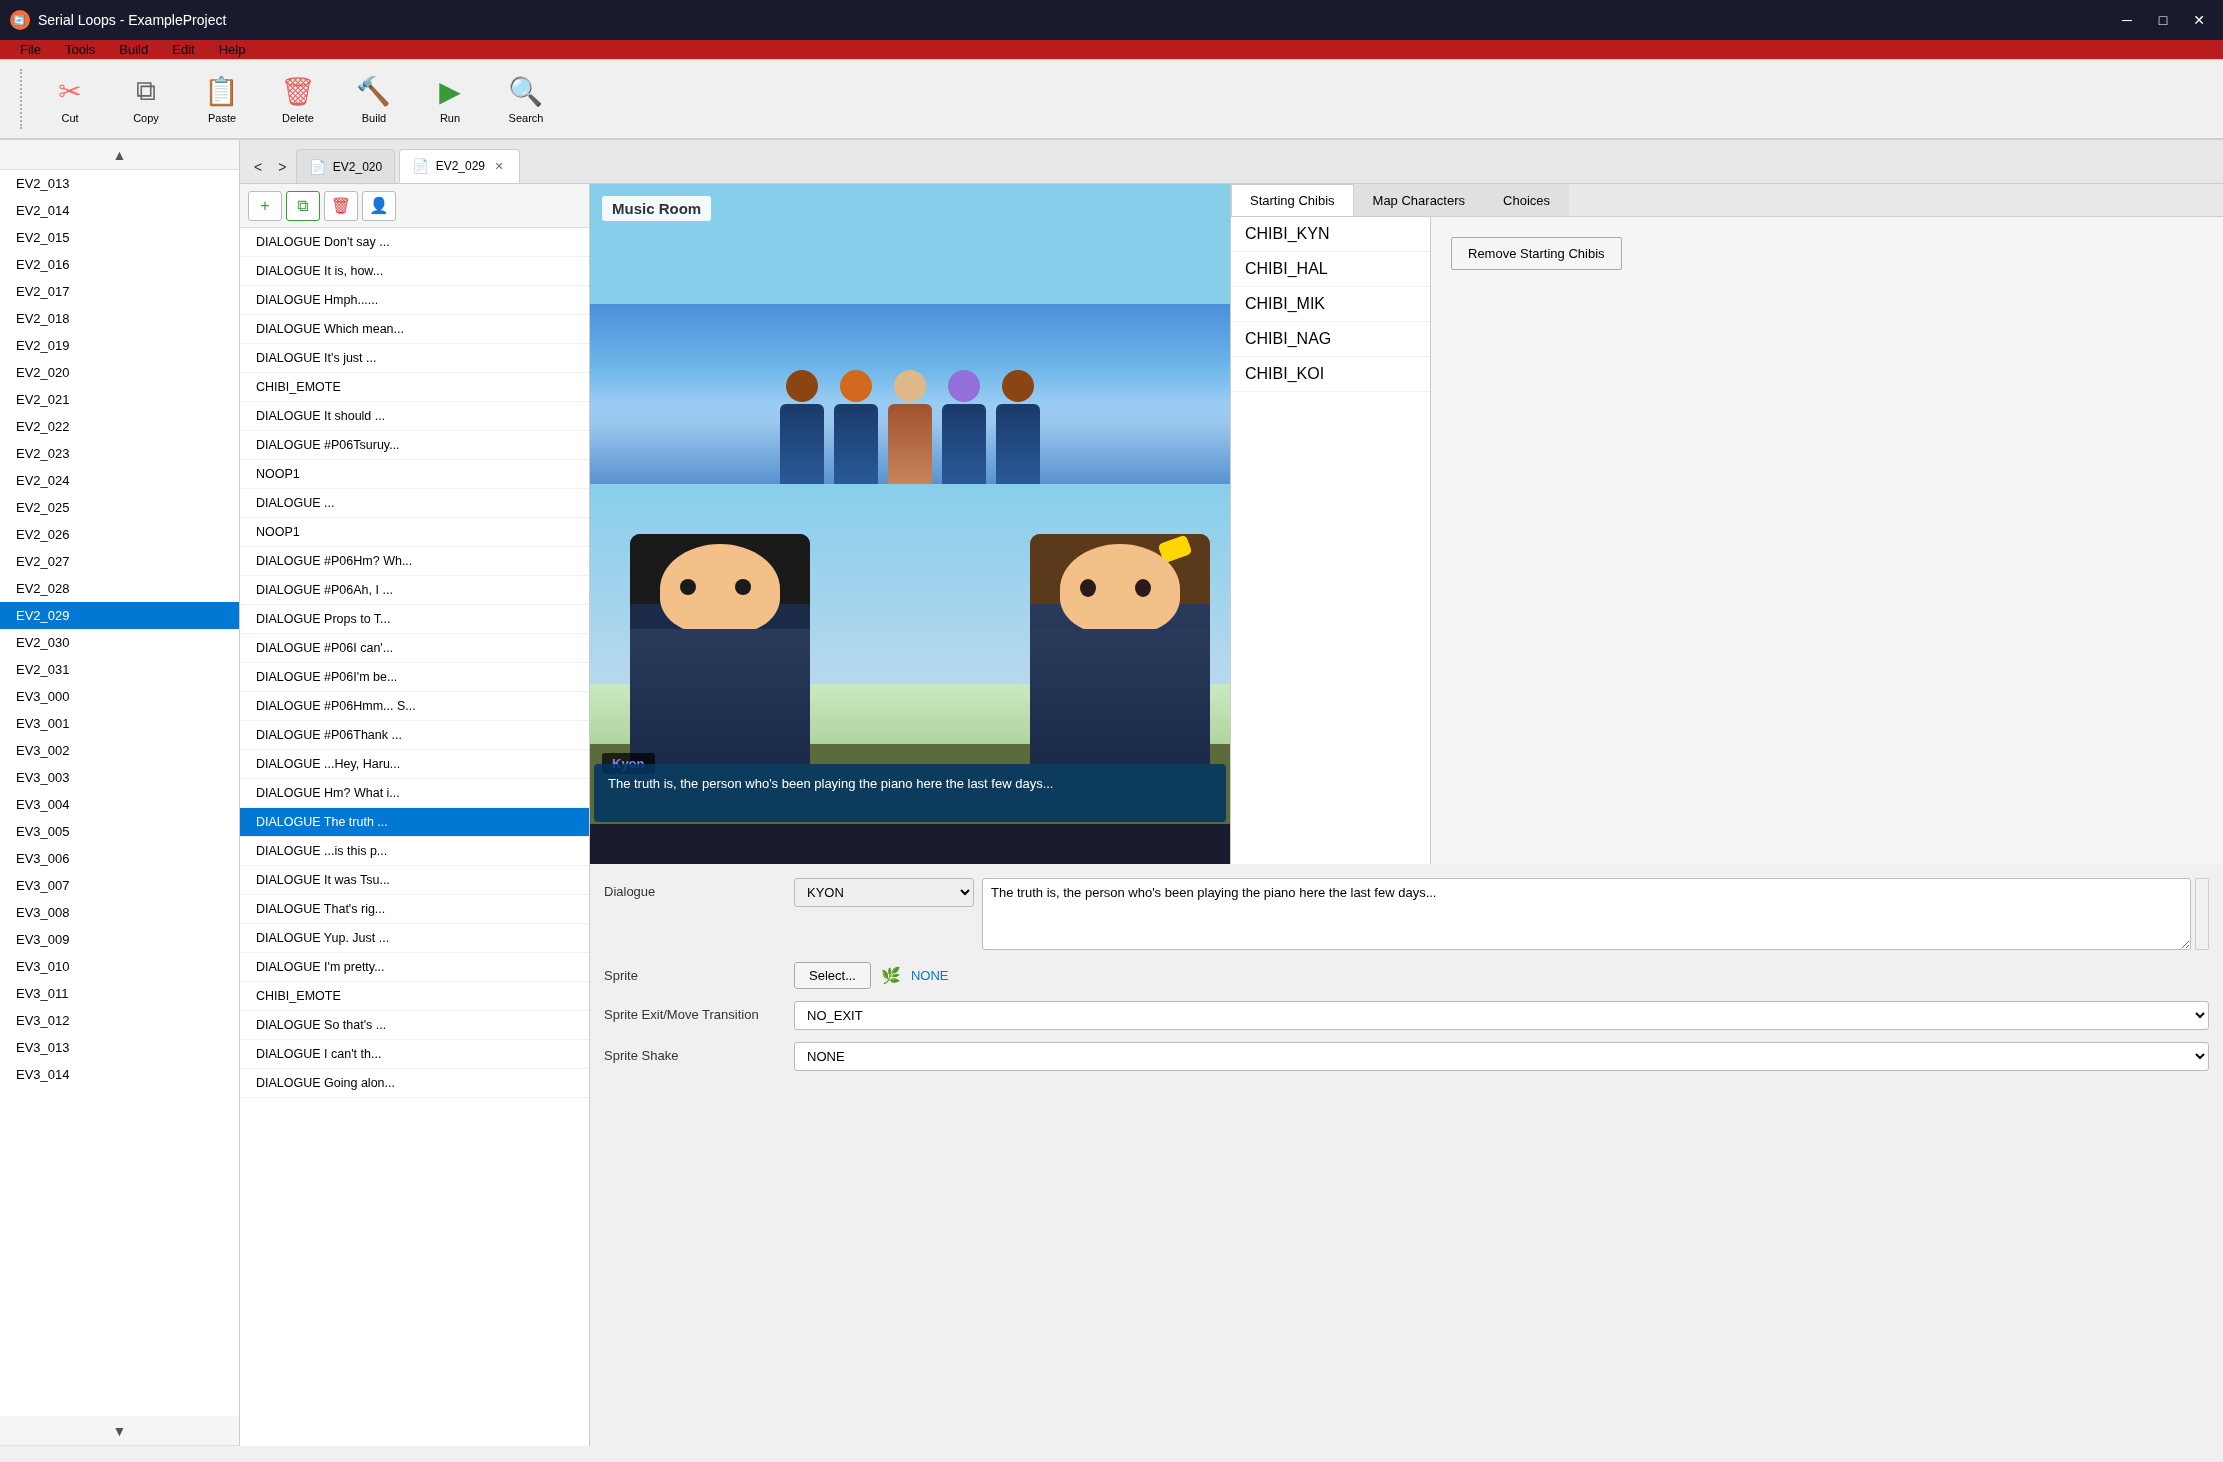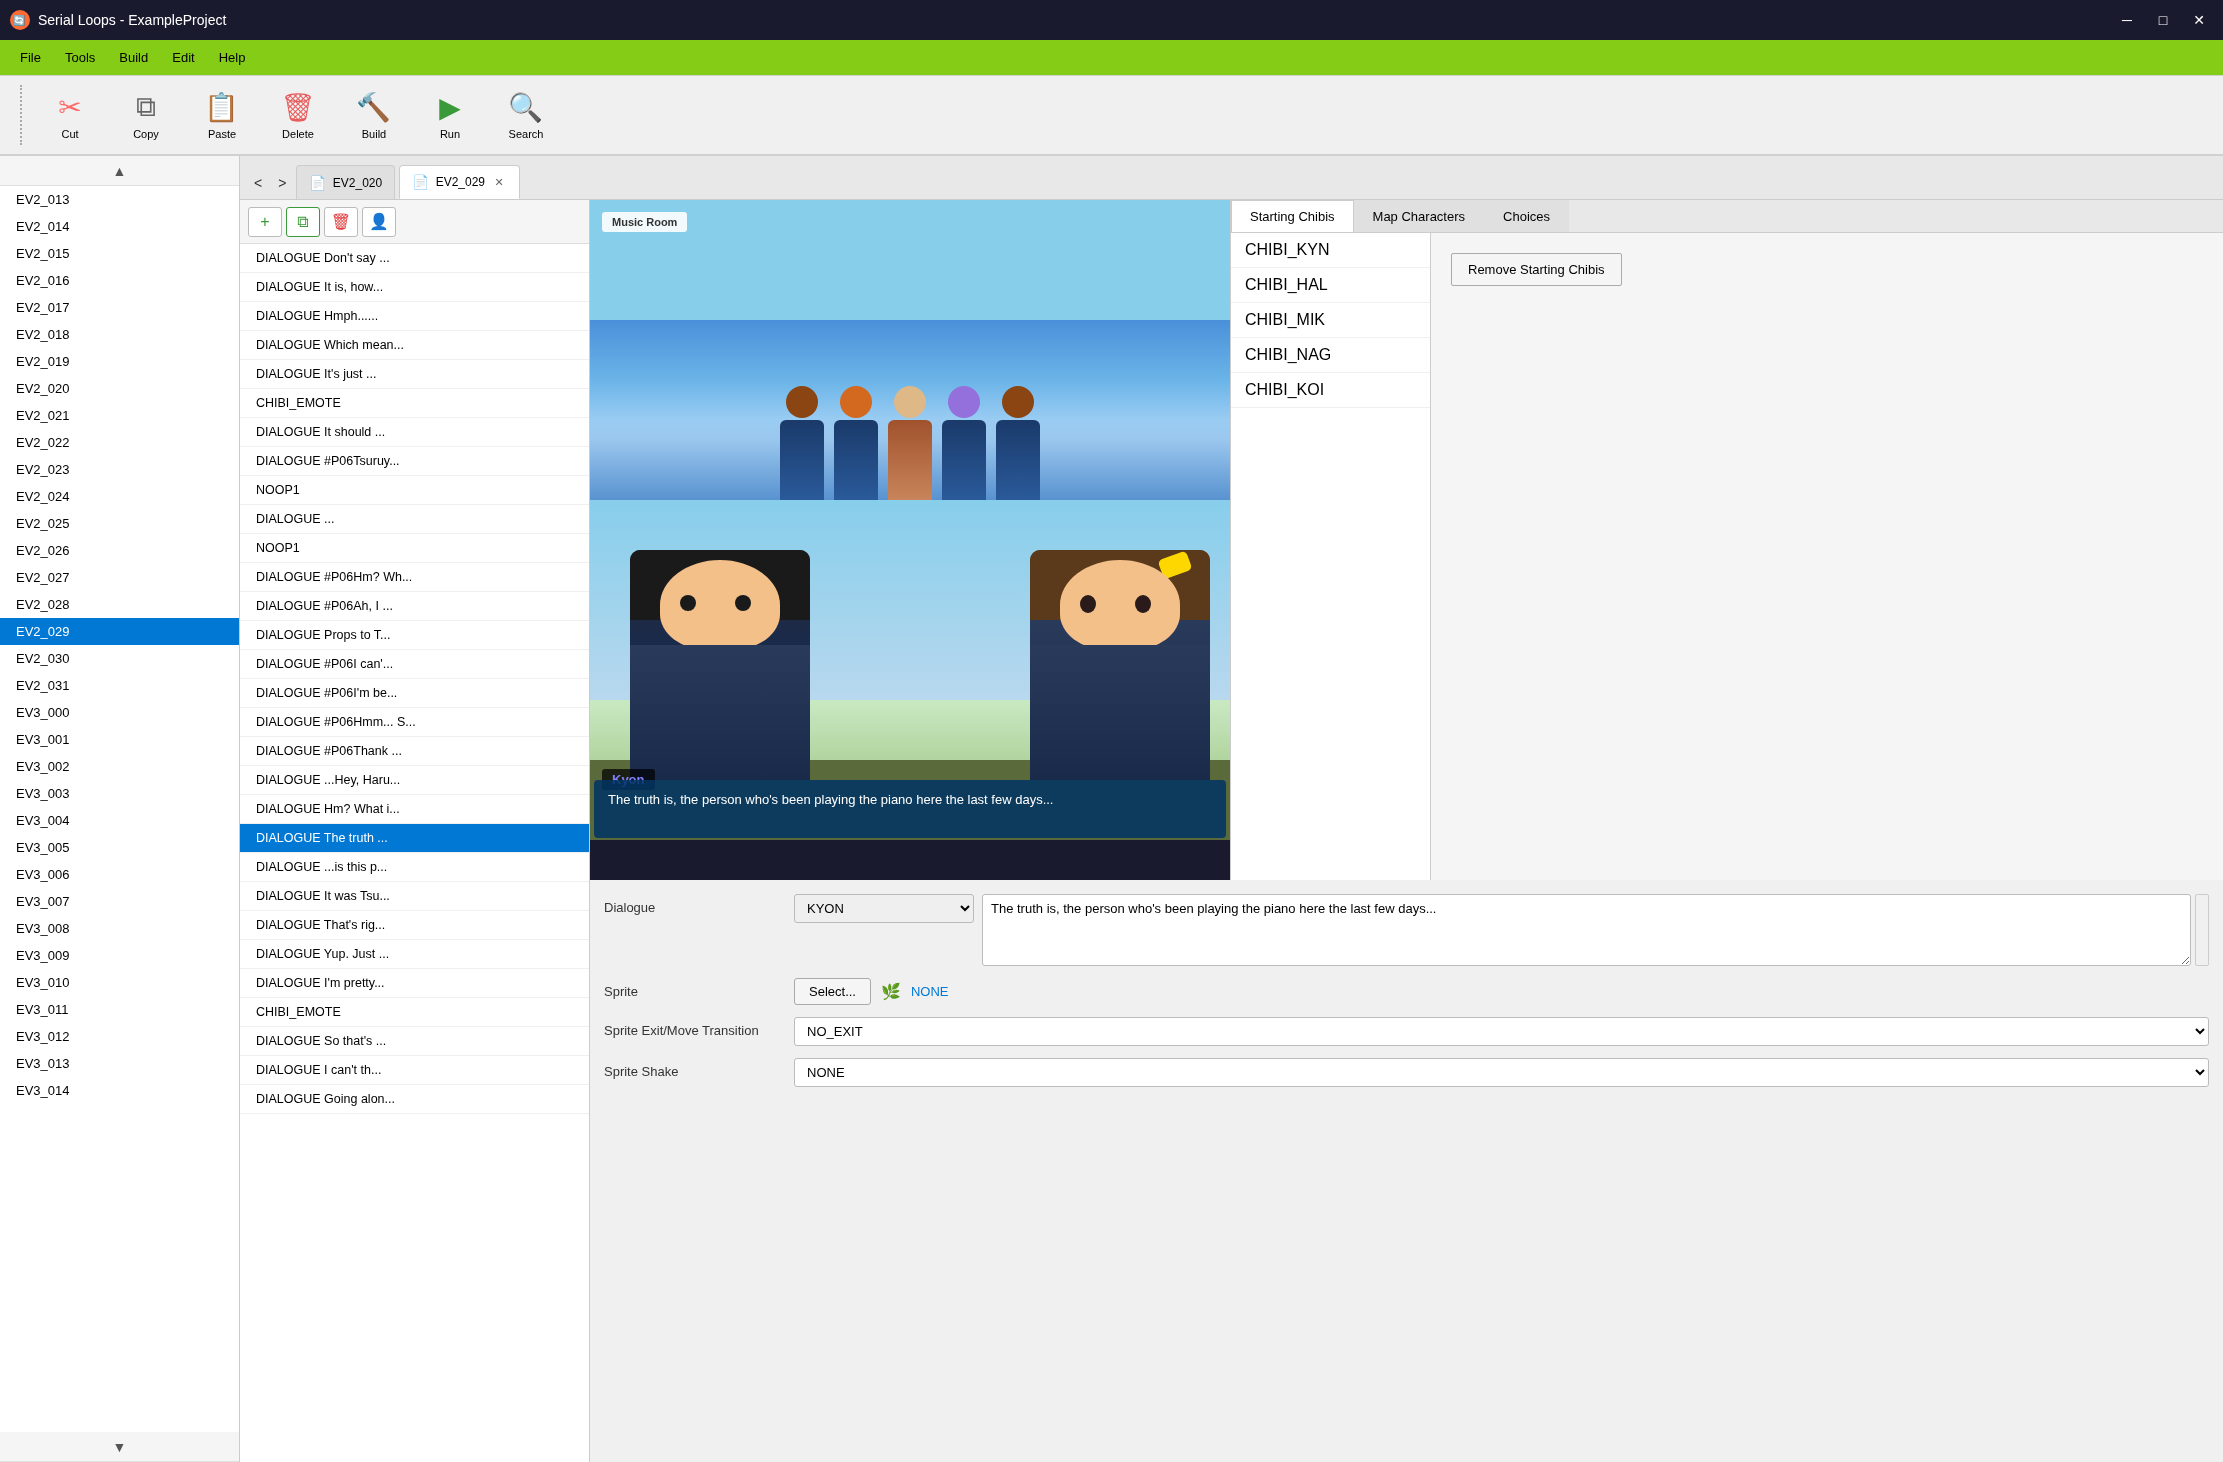--- a/index.html
+++ b/index.html
@@ -16,22 +16,22 @@
       padding: 0 10px;
       font-size: 14px;
     }
     #title-bar .title-left { display: flex; align-items: center; gap: 8px; }
     #title-bar .app-icon { width: 20px; height: 20px; background: #ff6b35; border-radius: 50%; display: flex; align-items: center; justify-content: center; font-size: 10px; }
     #title-bar .window-controls { display: flex; gap: 8px; }
     #title-bar .win-btn { width: 28px; height: 28px; border: none; cursor: pointer; color: white; font-size: 14px; display: flex; align-items: center; justify-content: center; background: transparent; }
 
     
     #menu-bar {
-      background: #84cc16;
-      height: 36px;
+      background: #b91c1c;
+      height: 20px;
       display: flex;
       align-items: center;
       padding: 0 8px;
       border-bottom: 1px solid #d0d0d0;
       font-size: 13px;
     }
     .menu-item { padding: 4px 12px; cursor: pointer; }
 
     
     #toolbar {
@@ -233,21 +233,21 @@
       background: linear-gradient(180deg, #87CEEB 0%, #87CEEB 40%, #4a90d9 40%, #6ab4e8 60%, #8ec6f0 70%, #b0d8f8 80%);
       position: relative;
       overflow: hidden;
     }
     .scene-label {
       position: absolute;
       top: 12px; left: 12px;
       background: rgba(255,255,255,0.9);
       padding: 4px 10px;
       border-radius: 3px;
-      font-size: 11px;
+      font-size: 15px;
       font-weight: bold;
       color: #333;
     }
     .chibi-group {
       position: absolute;
       bottom: 0;
       left: 50%;
       transform: translateX(-50%);
       display: flex;
       gap: 10px;

